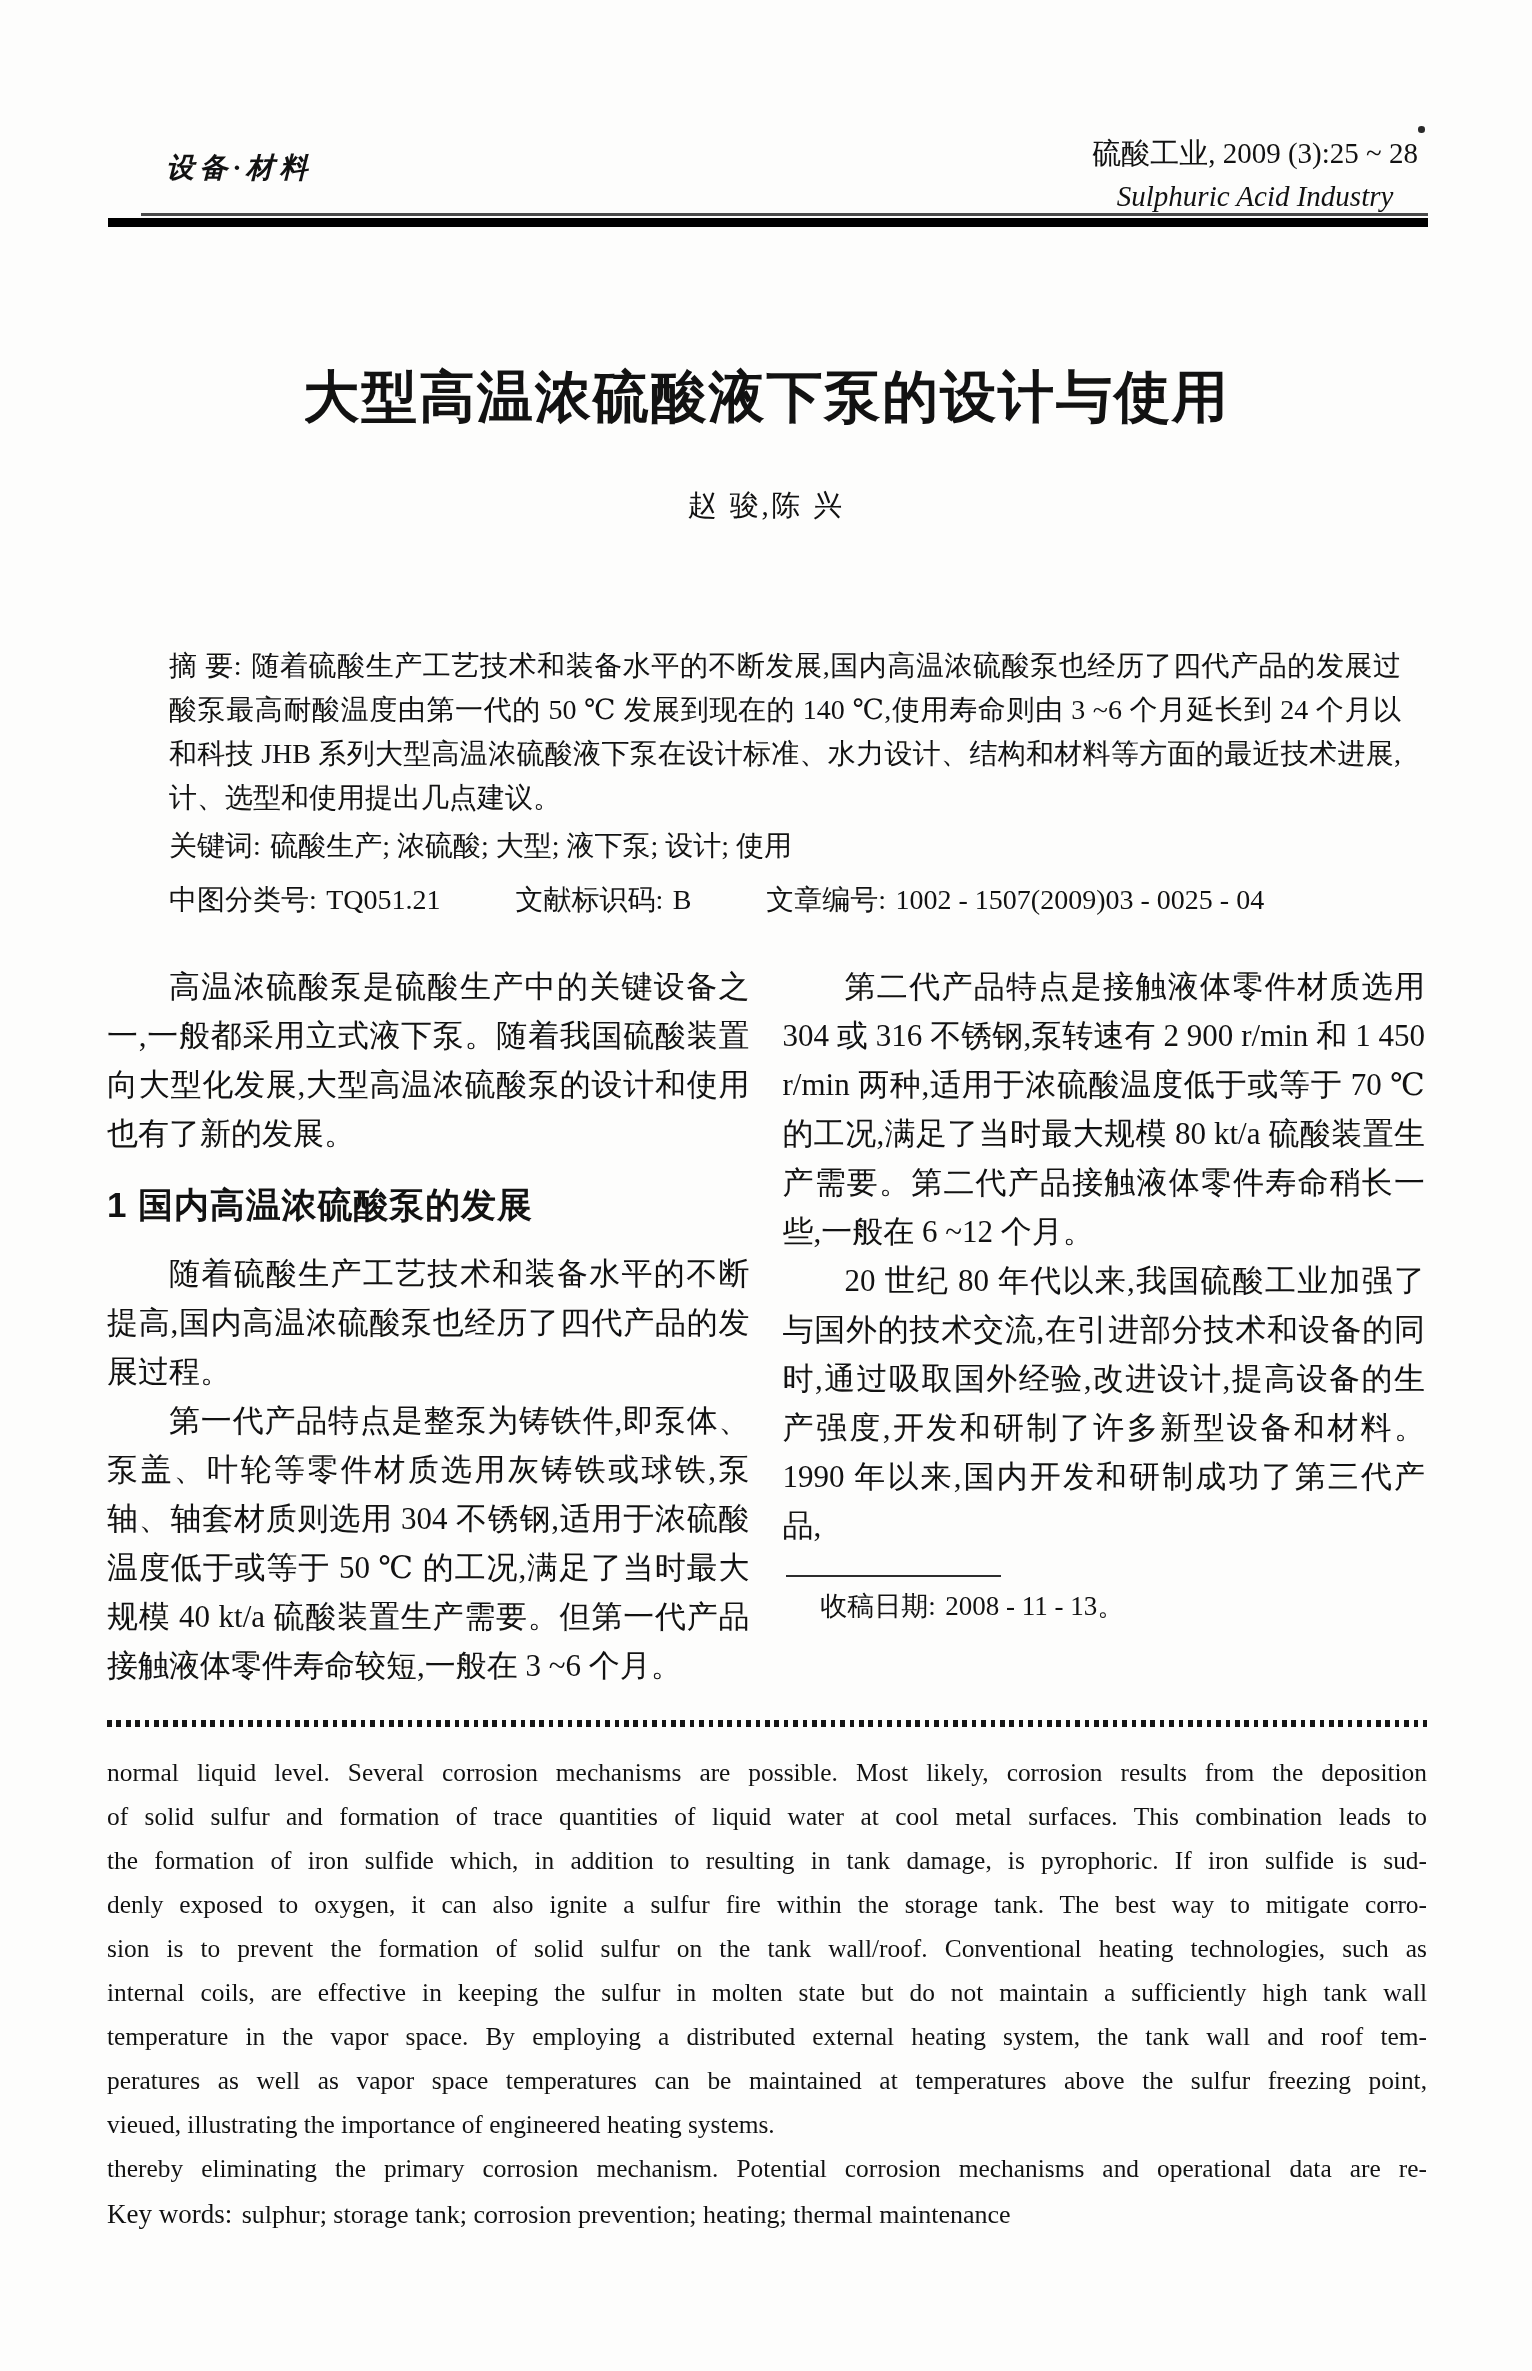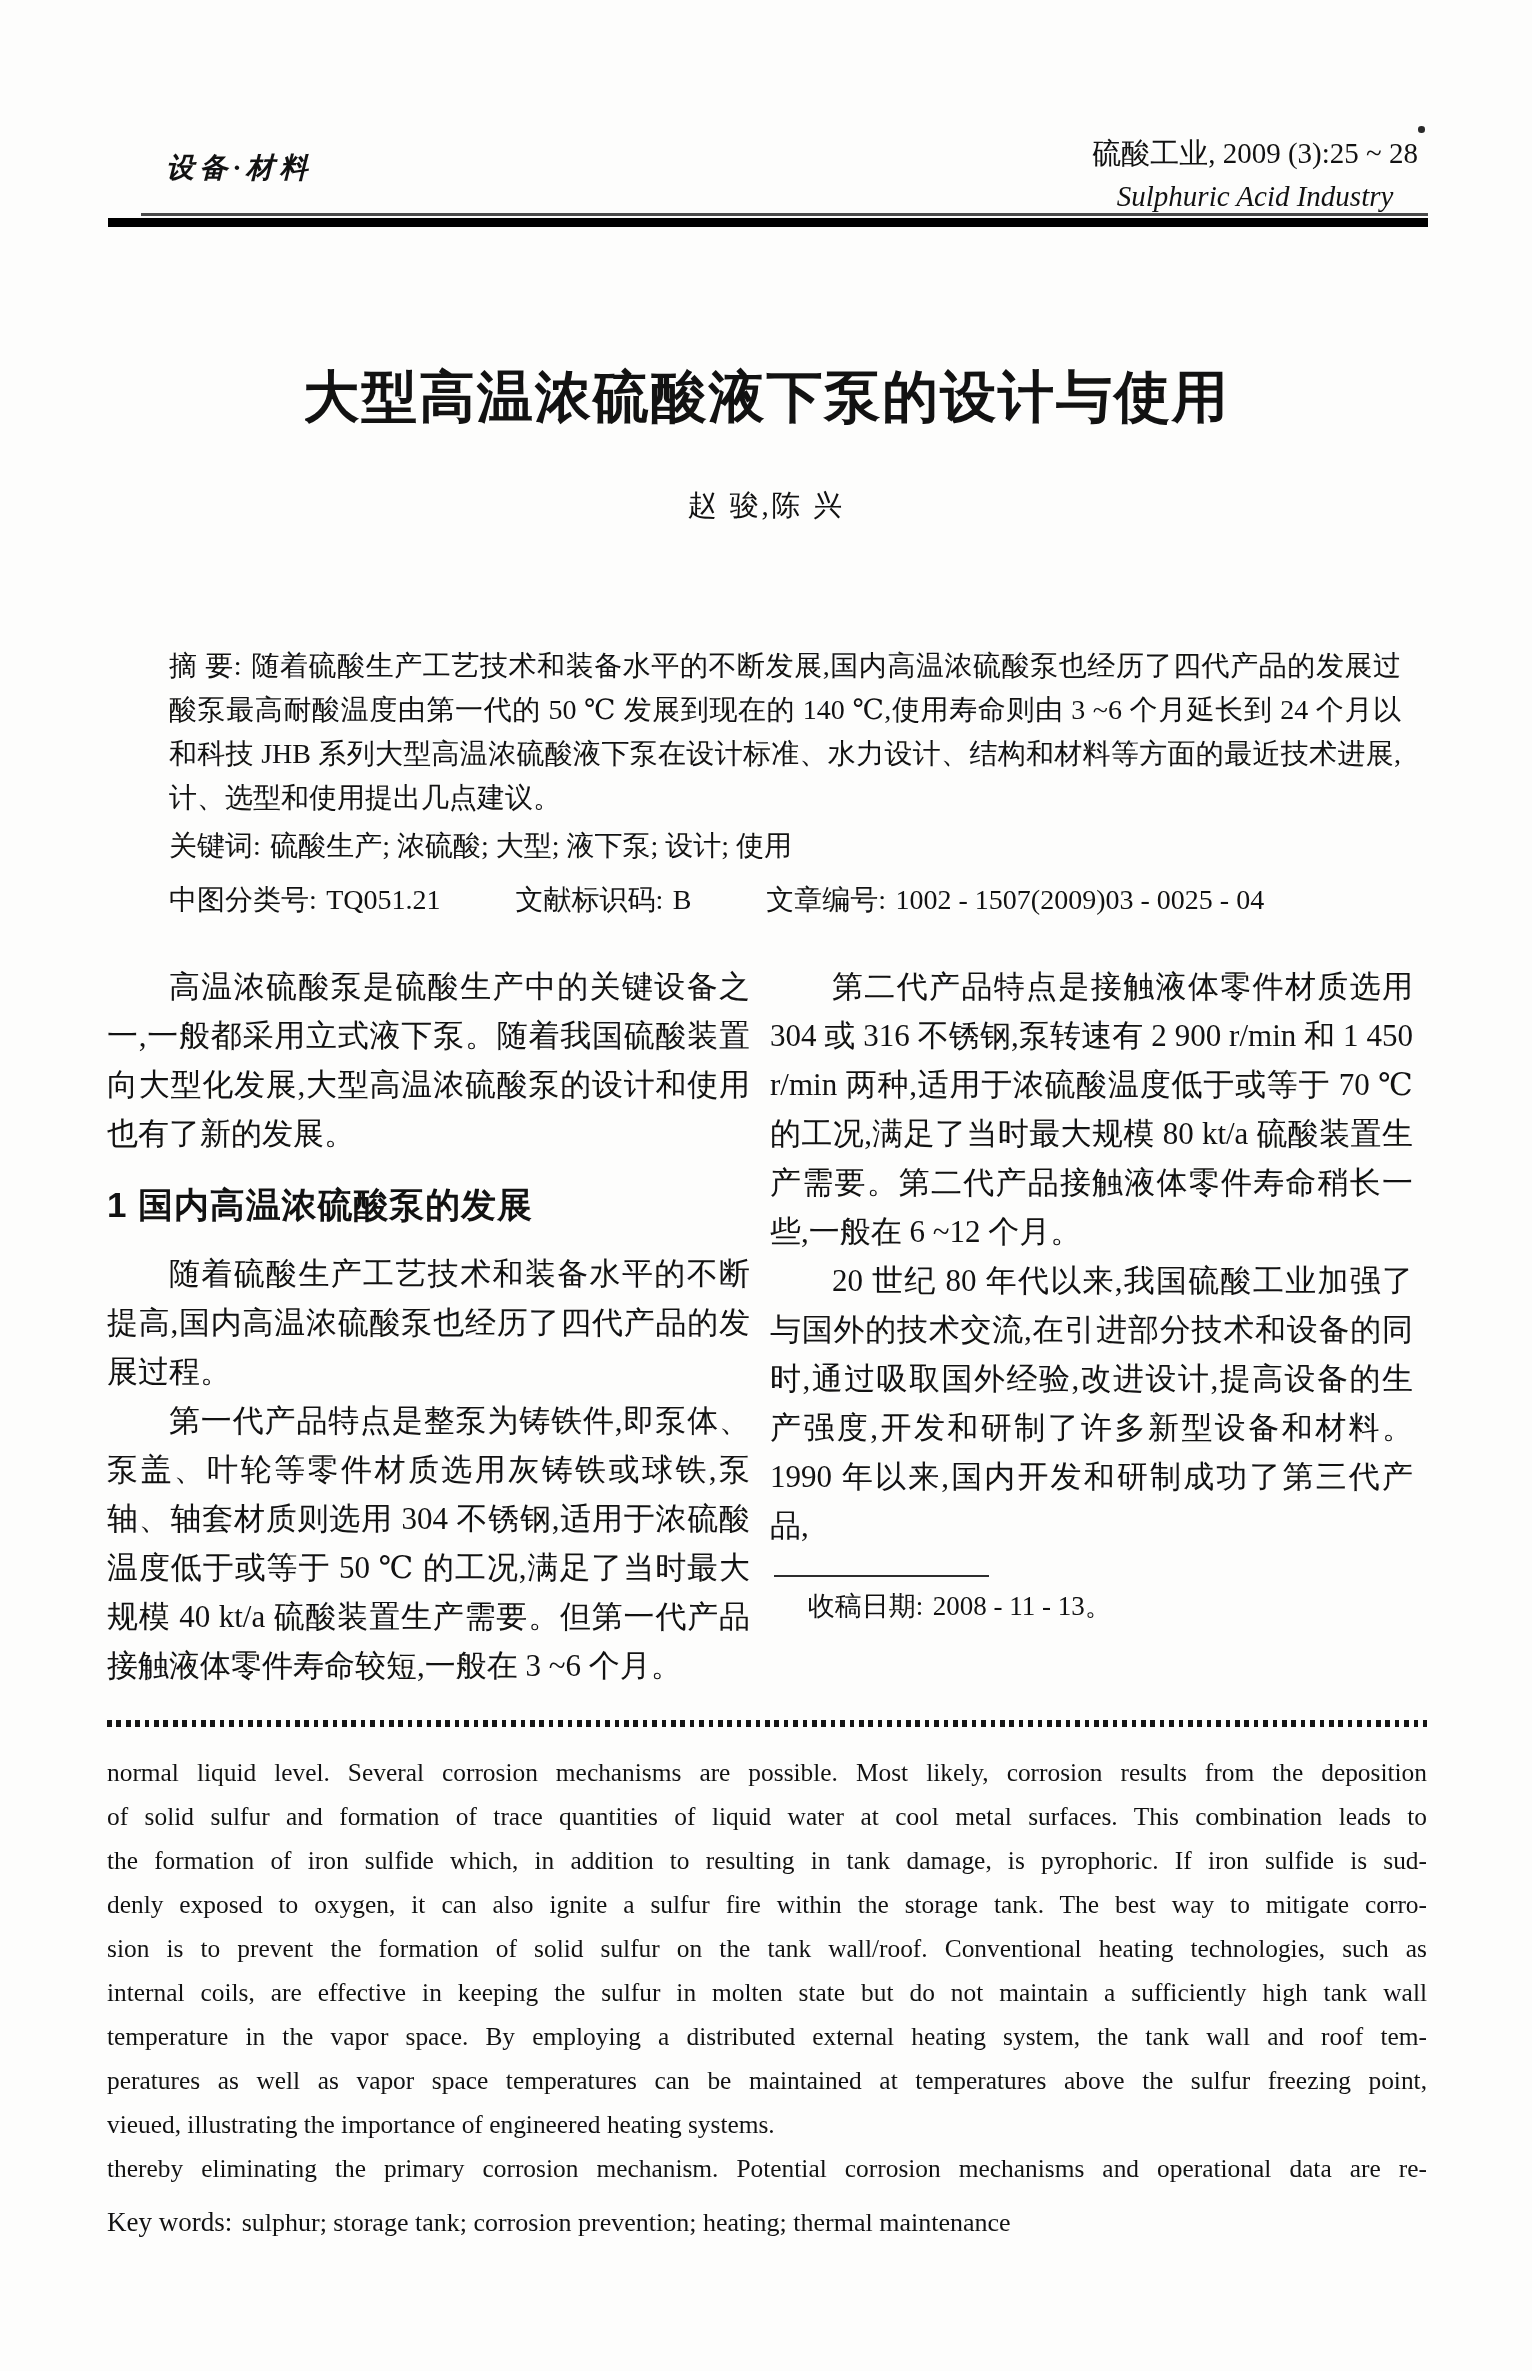--- a/index.html
+++ b/index.html
@@ -54,21 +54,21 @@
   .abs-line.last { text-align-last: left; }
   .lbl { font-weight: 400; margin-right: 9.4px; }
 
   .kw-line  { position: absolute; left: 169px; top: 827px; font-size: 28px; }
   .clc-line { position: absolute; left: 169px; top: 881px; font-size: 28px; }
   .clc-line .group { margin-right: 68px; }
 
   
   .columns {
     position: absolute; left: 107px; top: 962px; width: 1318px;
-    display: flex; gap: 20px;
+    display: flex; gap: 33px;
   }
   .col { width: 643px; font-size: 31px; line-height: 49px; }
   .col p { margin: 0; text-indent: 2em; text-align: justify; }
   .col h2 {
     font-size: 35px; line-height: 38px; margin: 28px 0 24.5px 0;
     font-weight: 700; font-family: "Liberation Sans", "DejaVu Sans", sans-serif;
     letter-spacing: 0.9px;
   }
   .fn-rule { width: 215px; height: 2.8px; background: #2d2d2d; margin: 24.5px 0 7.5px 3.8px; }
   .fn { font-size: 27px !important; line-height: 43px !important; text-indent: 1.4em !important; }
@@ -76,21 +76,21 @@
   
   .dotted {
     position: absolute; left: 107px; top: 1720px; width: 1320px; height: 6.6px;
     background: repeating-linear-gradient(90deg, #161616 0 4.7px, transparent 4.7px 9.4px);
   }
 
   
   .english { position: absolute; left: 107px; top: 1750px; width: 1320px; font-size: 25.4px; }
   .en-line { height: 44px; line-height: 44px; text-align: justify; text-align-last: justify; overflow: hidden; }
   .en-line.last { text-align-last: left; }
-  .en-kw { margin-top: 10px; height: 44px; line-height: 44px; font-size: 26px; }
+  .en-kw { margin-top: 2px; height: 44px; line-height: 44px; font-size: 26px; }
   .en-kw .lbl { font-size: 27px; }
 </style>
 </head>
 <body>
 
 <div class="page">
 
   <div class="hdr-left">设备·材料</div>
   <div class="hdr-right">
     <div>硫酸工业, 2009 (3):25 ~ 28</div>

